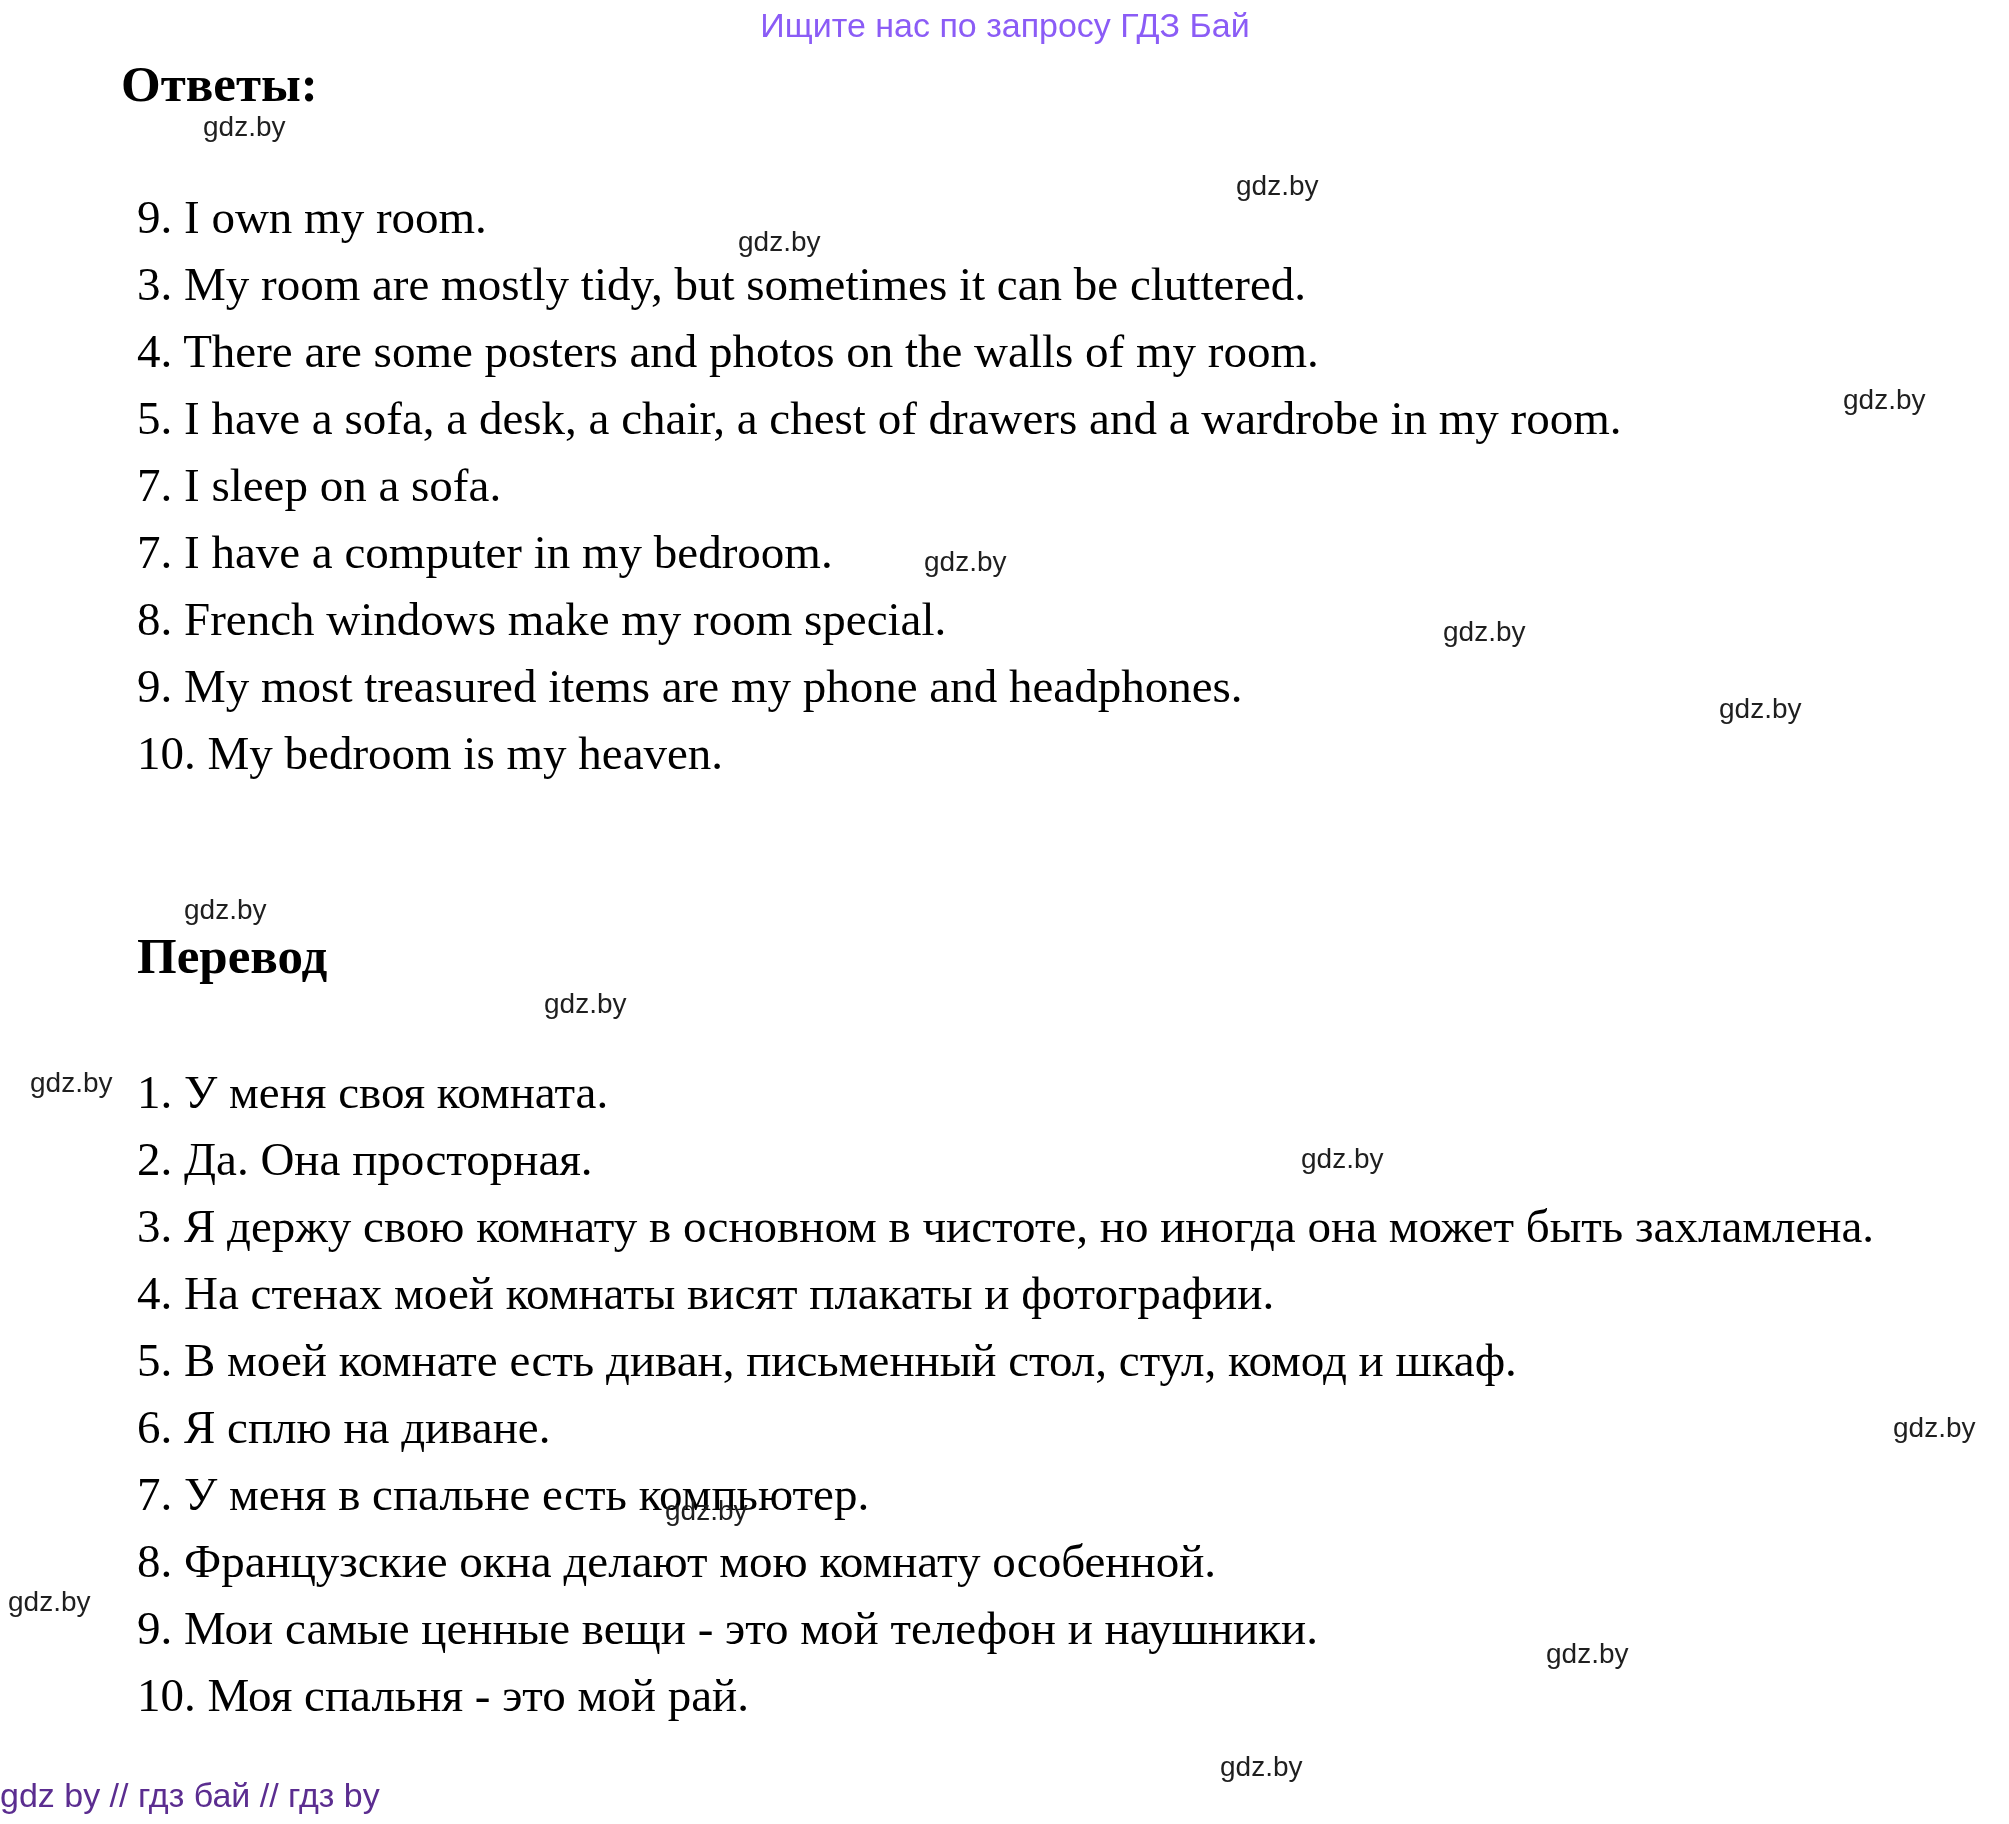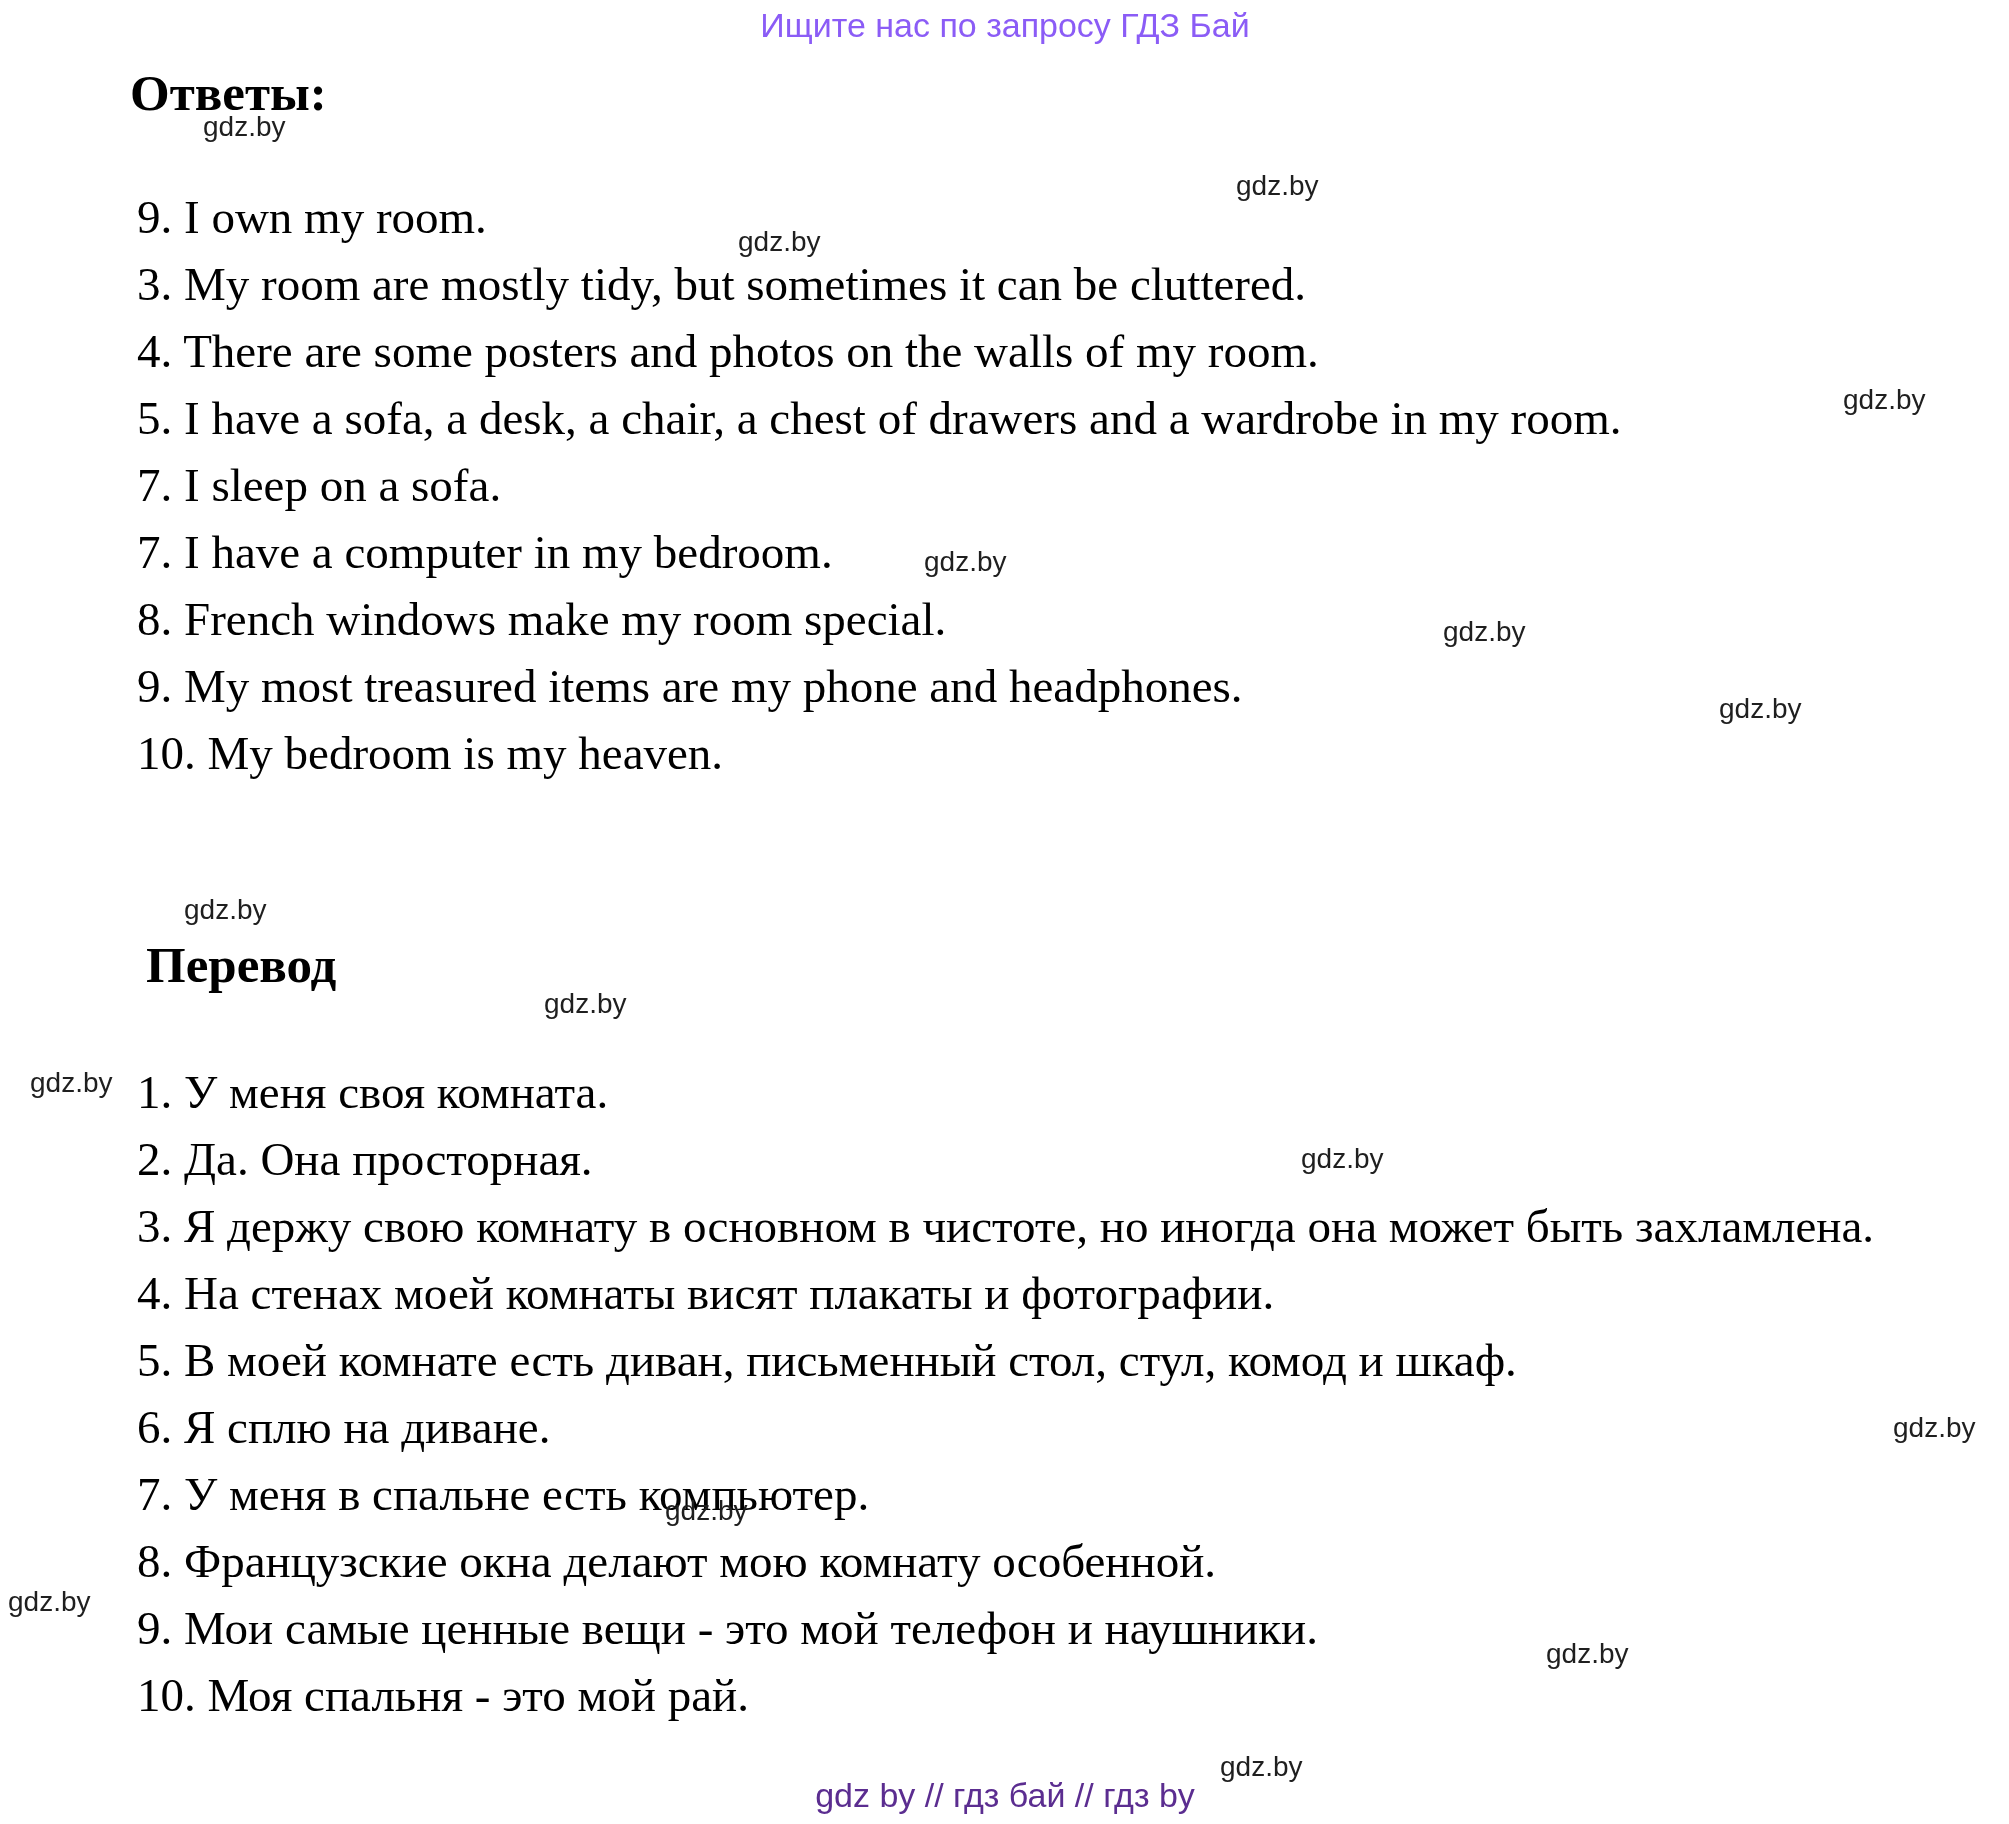--- a/index.html
+++ b/index.html
@@ -19,21 +19,21 @@
     width: 100%;
     text-align: center;
     font-family: "Liberation Sans", sans-serif;
     font-size: 34px;
     color: #00b300;
   }
   .heading {
     position: absolute;
     font-weight: bold;
     font-size: 51px;
-    margin: 9px;
+    margin: 0;
   }
   #answers-heading { top: 55px; left: 121px; }
   #translation-heading { top: 927px; left: 137px; }
   .en-list {
     position: absolute;
     top: 184px;
     left: 137px;
     right: 10px;
     font-size: 47px;
     line-height: 67px;
@@ -52,21 +52,20 @@
     font-family: "Liberation Sans", sans-serif;
     font-size: 28px;
     color: #1f1f1f;
     white-space: nowrap;
   }
   .footer {
     position: absolute;
     top: 1776px;
     left: 0;
     width: 100%;
-    text-align: center;
     font-family: "Liberation Sans", sans-serif;
     font-size: 34px;
     color: #5b2d90;
   }
 </style>
 </head>
 <body>
 
 <div class="banner" style="color: #8b5cf6;">Ищите нас по запросу ГДЗ Бай</div>
 

